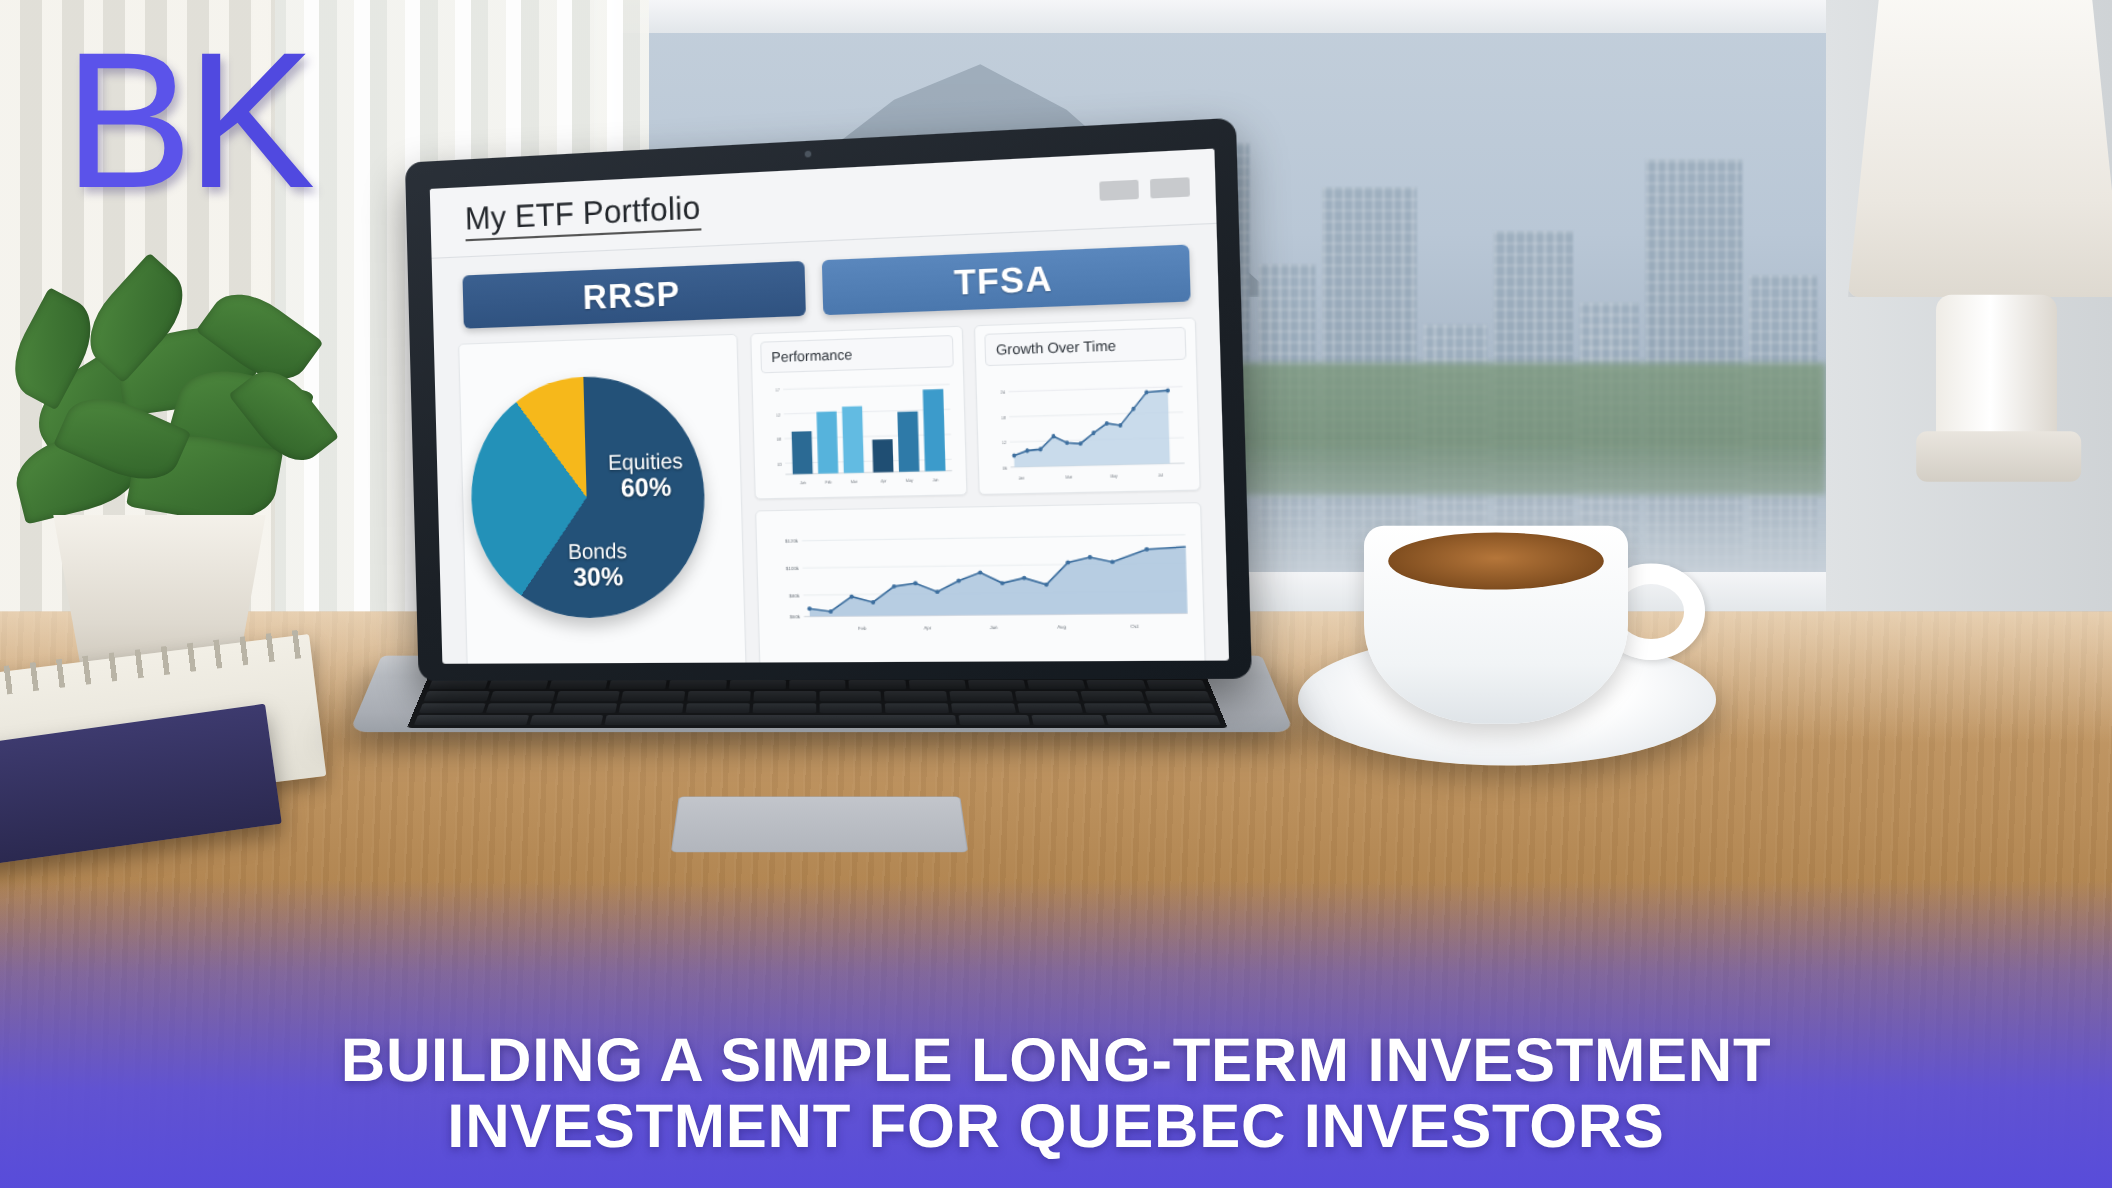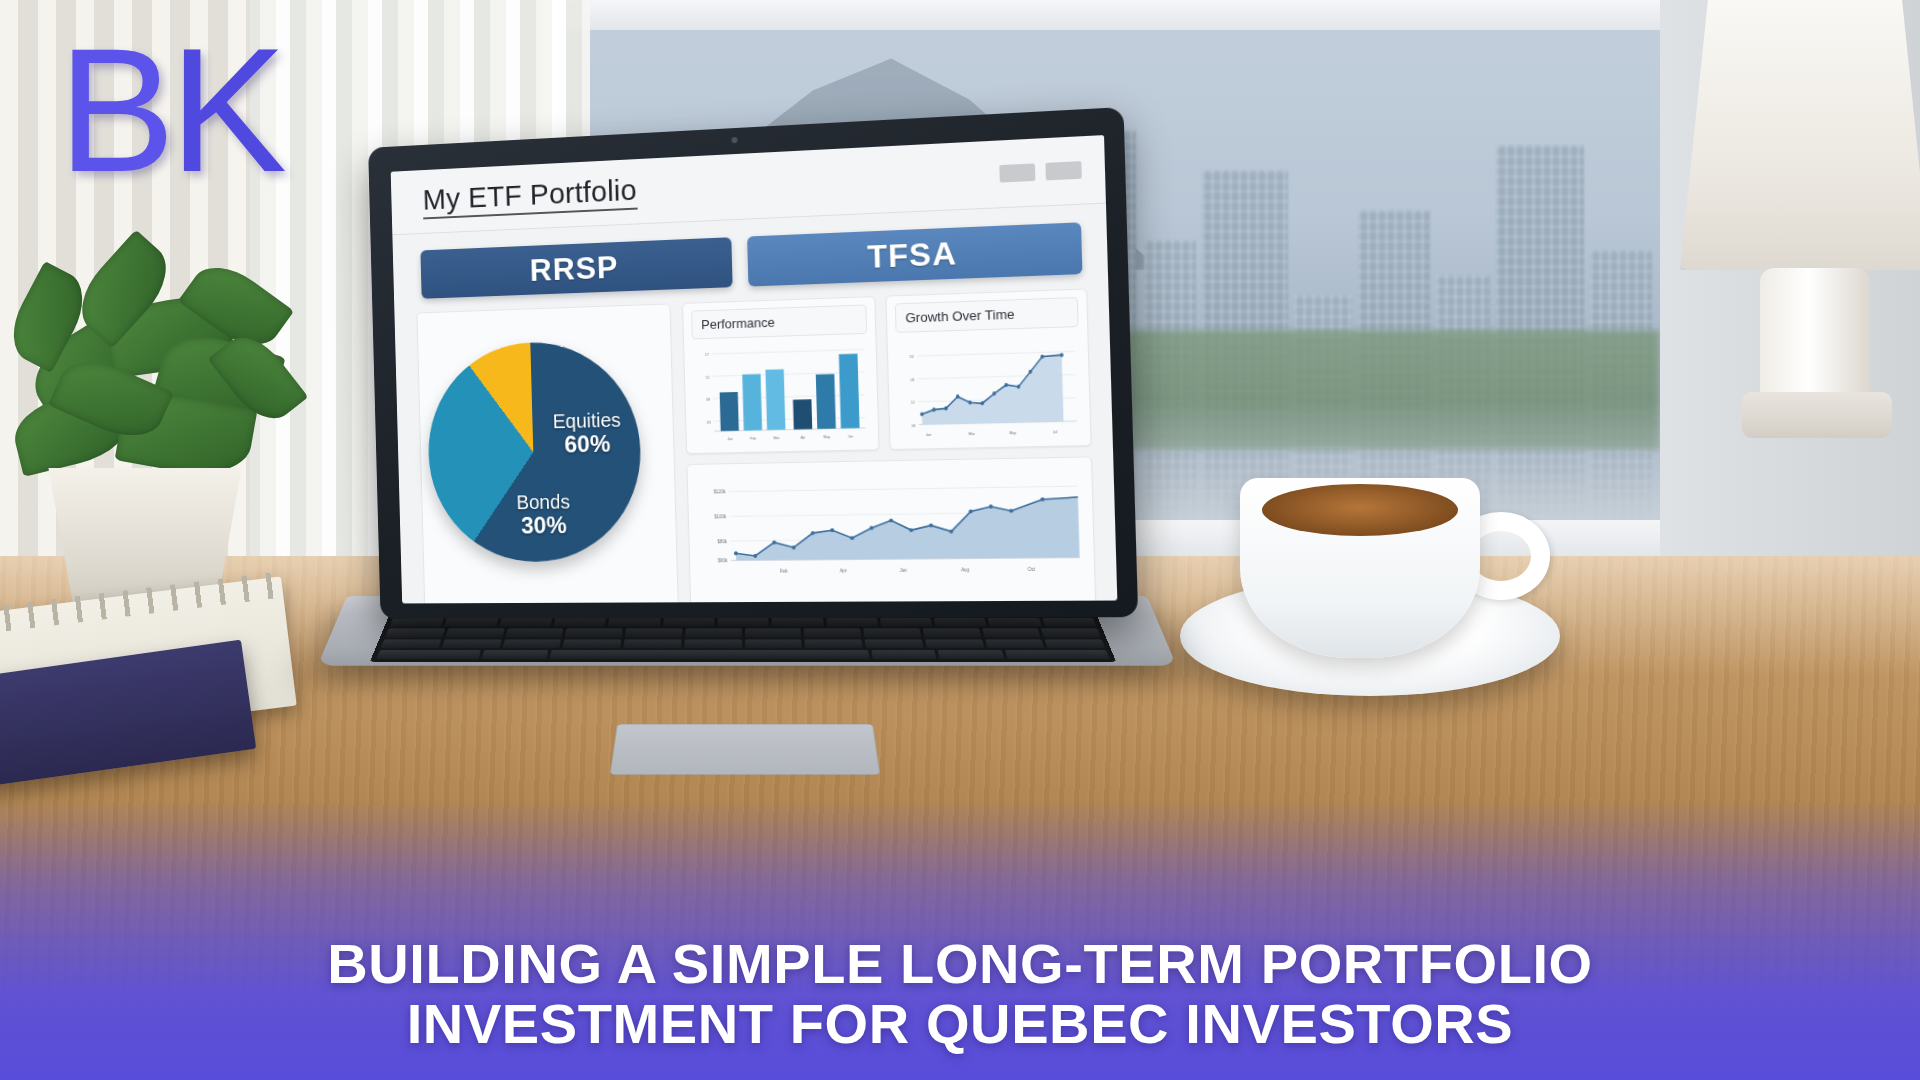--- a/index.html
+++ b/index.html
@@ -595,17 +595,17 @@
         </div>
       </div>
     </div>
   </div>
 
   <div class="logo">
     <span>B</span><span>K</span>
   </div>
 
   <div class="caption-band">
-    <div class="cap-line">BUILDING A SIMPLE LONG-TERM PORTFOLIO</div>
+    <div class="cap-line">BUILDING A SIMPLE LONG-TERM INVESTMENT</div>
     <div class="cap-line">INVESTMENT FOR QUEBEC INVESTORS</div>
   </div>
 
 </div>
 
 </body></html>

